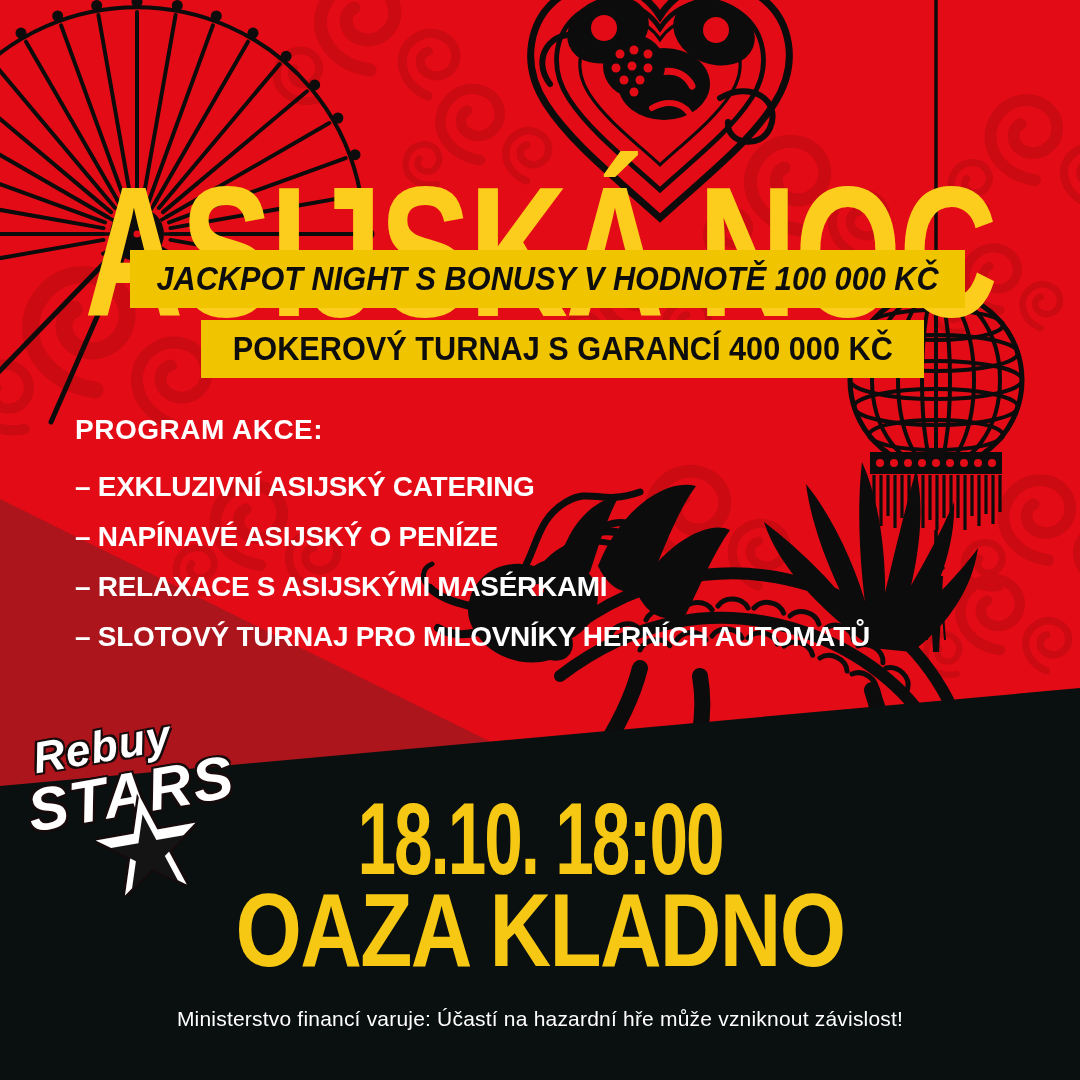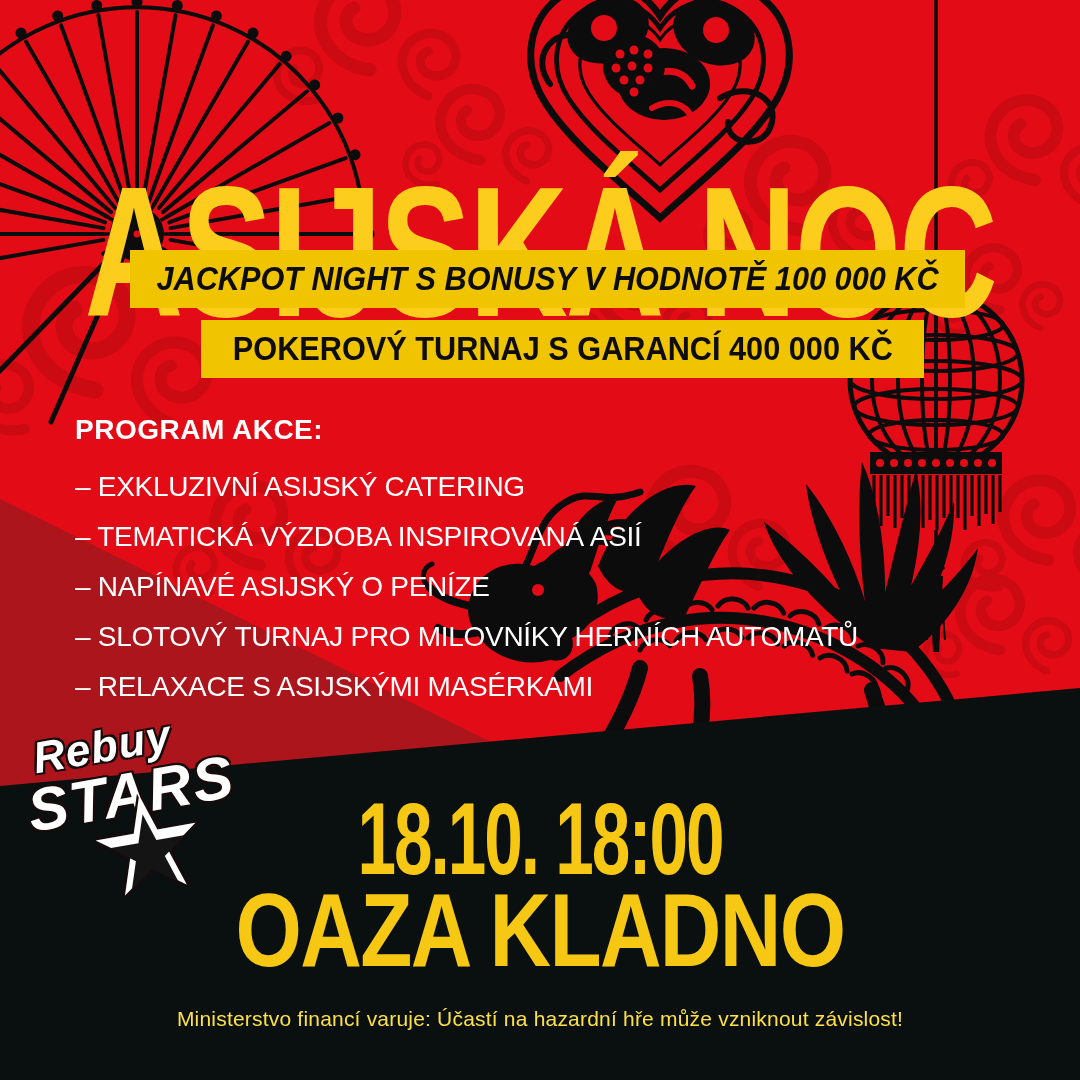--- a/index.html
+++ b/index.html
@@ -21,21 +21,21 @@
     display:flex; align-items:center; justify-content:center;
     font-weight:bold; font-size:33px;
   }
   .banner span { transform:scaleX(0.93); white-space:nowrap; }
   .banner1 { left:130px; top:250px; width:835px; height:58px;font-style:italic; }
   .banner2 { left:187px; top:320px; width:723px; height:58px;margin-left:14px; }
 
   .program { position:absolute; left:75px; top:412px; z-index:3; color:#ffffff; }
   .program-heading { font-size:28px; font-weight:bold; letter-spacing:0.5px; line-height:36px; }
   .program-list { margin-top:14px; }
-  .program-item { font-size:28px; font-weight:normal; line-height:50px; white-space:nowrap; letter-spacing:-0.3px; }
+  .program-item { font-size:28px; font-weight:bold; line-height:50px; white-space:nowrap; letter-spacing:-0.3px; }
 
   .logo { position:absolute; left:30px; top:716px; width:220px; height:190px; z-index:3;
           transform:rotate(-10deg); transform-origin:center; color:#fff; }
   .logo-rebuy { font-size:44px; font-style:italic; font-weight:bold; margin-left:14px; letter-spacing:1px;
         text-shadow:2px 2px 0 #170b0c,-2px 2px 0 #170b0c,2px -2px 0 #170b0c,-2px -2px 0 #170b0c; }
   .logo-stars { font-size:60px; font-style:italic; font-weight:bold; margin-top:-8px; letter-spacing:2px;
         text-shadow:2px 2px 0 #170b0c,-2px 2px 0 #170b0c,2px -2px 0 #170b0c,-2px -2px 0 #170b0c; }
   .logo-starbox { position:absolute; left:42px; top:60px; width:140px; height:140px; }
   .logo-star-outer { position:absolute; left:0; top:0; width:140px; height:140px;
         font-size:132px; line-height:140px; text-align:center; color:#ffffff;
@@ -50,21 +50,21 @@
     color:#f6c713; white-space:nowrap;
   }
   .event-venue {
     position:absolute; top:878px; left:50%; z-index:3;
     transform:translateX(-50%) scaleX(0.82); transform-origin:center top;
     font-size:104px; line-height:1; font-weight:bold; letter-spacing:-2px;
     color:#f6c713; white-space:nowrap;
   }
   .disclaimer {
     position:absolute; top:1006px; left:0; width:1080px; z-index:3;
-    text-align:center; color:#fde047; font-size:21px; line-height:26px; letter-spacing:0.2px;
+    text-align:center; color:#ffffff; font-size:21px; line-height:26px; letter-spacing:0.2px;
   }
 </style>
 </head>
 <body>
 
 <div class="poster">
 
   <svg class="bg-svg" viewBox="0 0 1080 1080" xmlns="http://www.w3.org/2000/svg">
     <defs>
       <g id="curl">
@@ -319,24 +319,23 @@
     <span>JACKPOT NIGHT S BONUSY V HODNOTĚ 100 000 KČ</span>
   </div>
   <div class="banner banner2">
     <span>POKEROVÝ TURNAJ S GARANCÍ 400 000 KČ</span>
   </div>
 
   <div class="program">
     <div class="program-heading">PROGRAM AKCE:</div>
     <div class="program-list">
       <div class="program-item">– EXKLUZIVNÍ ASIJSKÝ CATERING</div>
-      <div class="program-item">– TEMATICKÁ VÝZDOBA INSPIROVANÁ ASIÍ</div>
       <div class="program-item">– NAPÍNAVÉ ASIJSKÝ O PENÍZE</div>
+      <div class="program-item">– RELAXACE S ASIJSKÝMI MASÉRKAMI</div>
       <div class="program-item">– SLOTOVÝ TURNAJ PRO MILOVNÍKY HERNÍCH AUTOMATŮ</div>
-      <div class="program-item">– RELAXACE S ASIJSKÝMI MASÉRKAMI</div>
     </div>
   </div>
 
   <div class="logo">
     <div class="logo-rebuy">Rebuy</div>
     <div class="logo-stars">STARS</div>
     <div class="logo-starbox">
       <div class="logo-star-outer">★</div>
       <div class="logo-star-inner">★</div>
     </div>

